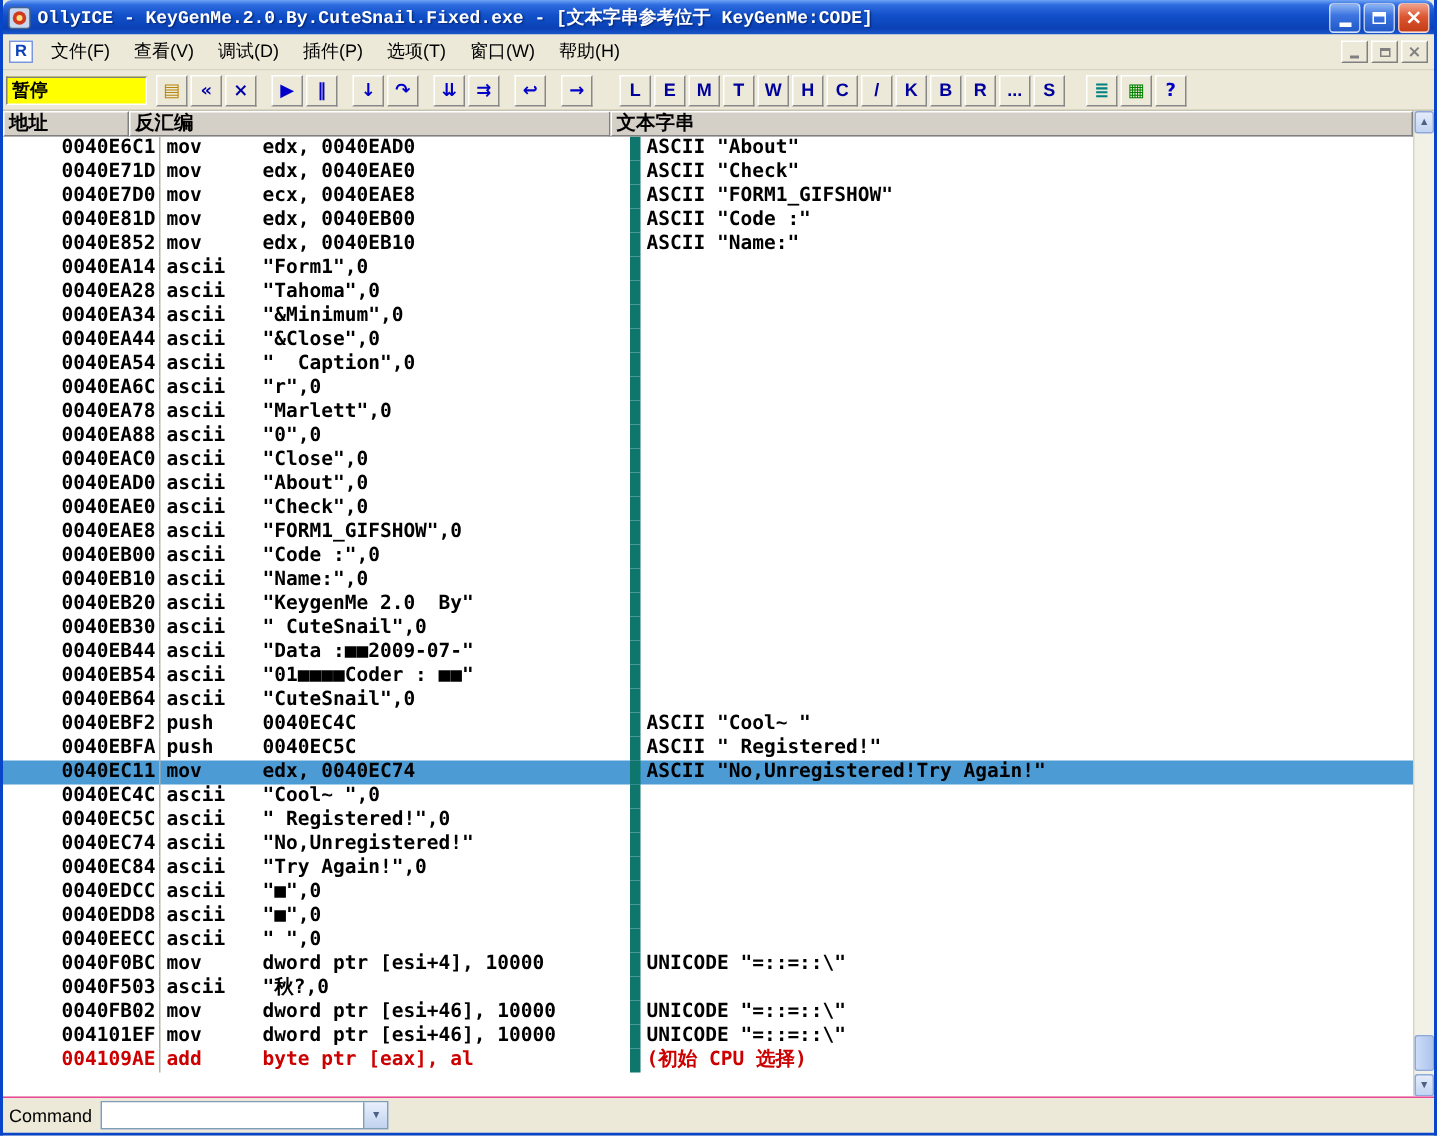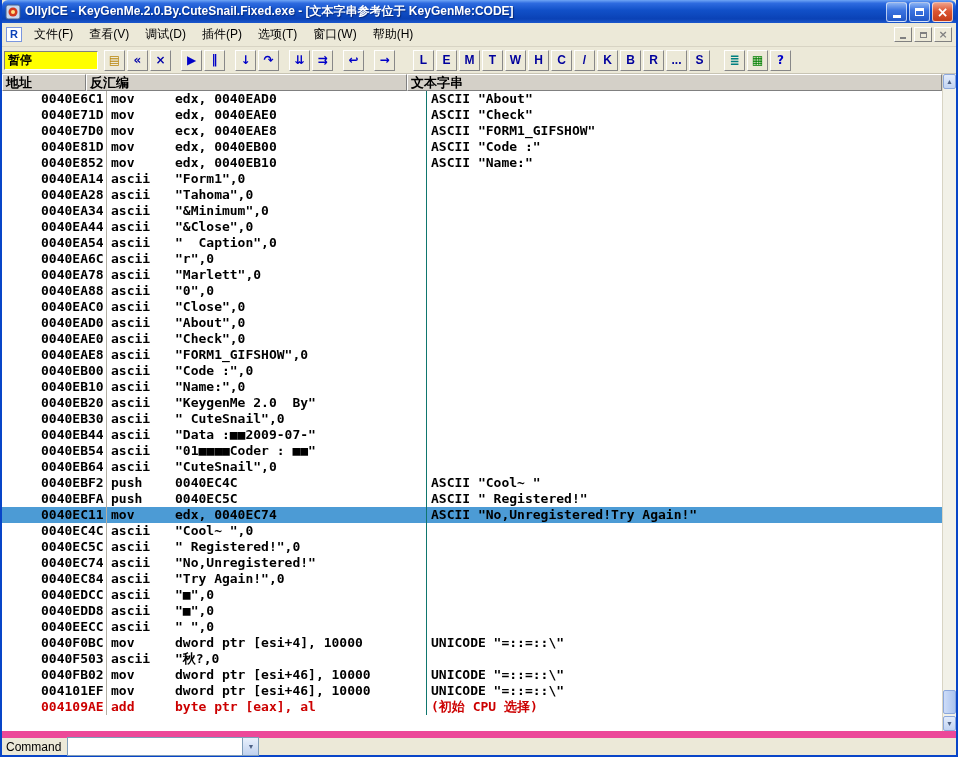--- a/index.html
+++ b/index.html
@@ -8,21 +8,21 @@
   .window { position:absolute; inset:0; display:flex; flex-direction:column;
             border-left:2px solid #0845C8; border-right:2px solid #0845C8; border-bottom:2px solid #0845C8;
             background:#ECE9D8; }
 
   
   .titlebar { height:23px; flex:0 0 23px; display:flex; align-items:center; gap:4px; padding:0 3px;
     background:linear-gradient(180deg,#6FA5F5 0%,#2E6BE0 14%,#1150C8 45%,#0A42B6 82%,#1C57CC 100%);
     border-radius:6px 6px 0 0; }
   .app-icon { width:16px; height:16px; flex:0 0 16px; display:inline-block; }
   .title-text { color:#fff; font-weight:bold; font-size:12px; text-shadow:1px 1px 1px rgba(0,20,80,.6);
-    white-space:nowrap; overflow:hidden; flex:1; }
+    white-space:nowrap; overflow:hidden; flex:1;font-family:Liberation Mono, monospace; }
   .caption-buttons { display:flex; gap:2px; }
   .cap-btn { width:21px; height:20px; border-radius:3px; border:1px solid rgba(255,255,255,.65);
     background:linear-gradient(180deg,#8CB4F4 0%,#3C74E0 40%,#2158C8 100%);
     display:flex; align-items:center; justify-content:center; cursor:pointer; }
   .cap-btn.cap-close { background:linear-gradient(180deg,#F0A088 0%,#DC5632 45%,#C43C18 100%); }
   .glyph-min { width:8px; height:3px; background:#fff; margin-top:9px; }
   .glyph-restore { width:9px; height:8px; border:1px solid #fff; border-top:3px solid #fff; }
   .glyph-close { color:#fff; font:bold 14px/14px "DejaVu Sans",sans-serif; }
 
   
@@ -60,41 +60,41 @@
   .content { flex:1; display:flex; flex-direction:column; overflow:hidden; }
   .table-header { height:17px; flex:0 0 17px; display:flex;
     font:bold 13px/15px "DejaVu Sans Mono",monospace; background:#D4D0C8; color:#000; }
   .hcell { border:1px solid; border-color:#fff #808080 #808080 #fff; padding:0 3px; overflow:hidden; }
   .h-addr { width:84px; }
   .h-dis  { width:321px; }
   .h-txt  { flex:1; }
   .rows { flex:1; overflow:hidden; font:bold 13px "DejaVu Sans Mono",monospace; color:#000; }
   .row { height:16px; line-height:16px; display:flex; white-space:pre; cursor:default;padding-left:36px; }
   .c-addr { width:68px; padding-left:3px; overflow:hidden; }
-  .c-dis { width:321px; display:flex; border-left:1px solid #B4B0A4; border-right:1px solid #0f766e;
+  .c-dis { width:321px; display:flex; border-left:1px solid #B4B0A4; border-right:7px solid #0f766e;
     padding-left:4px; overflow:hidden; }
   .mn { width:64px; flex:0 0 64px; }
   .ops { flex:1; overflow:hidden; }
   .c-txt { flex:1; padding-left:4px; overflow:hidden; }
   .row.selected { background:#4C9BD5; }
   .row.alert { color:#CC0000; }
 
   
   .scrollbar { width:14px; flex:0 0 14px; display:flex; flex-direction:column;
     background:#F2F1E8; border-left:1px solid #D8D4C4; }
   .sb-arrow { height:15px; flex:0 0 15px; background:linear-gradient(180deg,#E3ECFB,#C2D4F2);
     border:1px solid #8CA8DC; border-radius:2px; display:flex; align-items:center; justify-content:center;
     font-size:7px; color:#4D6185; cursor:pointer; }
   .sb-track { flex:1; position:relative; }
   .sb-thumb { position:absolute; left:0; right:0; bottom:2px; height:24px;
     background:linear-gradient(90deg,#CDDCF8,#ABC4EE); border:1px solid #8CA8DC; border-radius:2px; cursor:grab; }
 
   
   .commandbar { height:24px; flex:0 0 24px; display:flex; align-items:center; gap:6px;
-    background:#ECE9D8; border-top:7px solid #ec4899; padding:0 4px; }
+    background:#ECE9D8; border-top:1px solid #ec4899; padding:0 4px; }
   .cmd-label { font-size:12px; color:#000; }
   .combo { width:192px; height:19px; background:#fff; border:1px solid #7F9DB9; display:flex; }
   .combo input { flex:1; border:none; outline:none; font:12px "DejaVu Sans Mono",monospace; padding:0 2px; }
   .combo-btn { width:16px; background:linear-gradient(180deg,#E8F0FC,#C1D2EE); border-left:1px solid #7F9DB9;
     display:flex; align-items:center; justify-content:center; font-size:7px; color:#4D6185; cursor:pointer; }
 
   
   .statusbar { height:15px; flex:0 0 15px; background:#ECE9D8; border-top:1px solid #D0CCBC;
     font:bold 11px/13px "DejaVu Sans Mono",monospace; color:#000; padding:0 4px; overflow:hidden; }
 </style>

